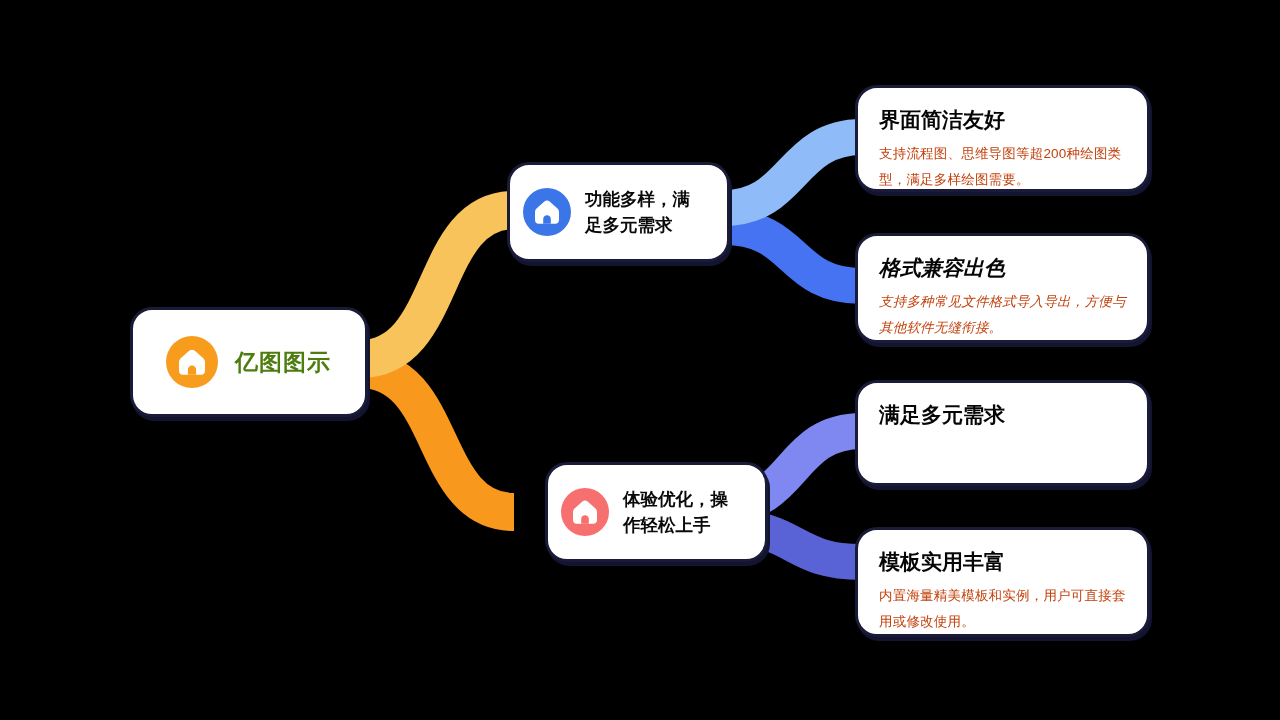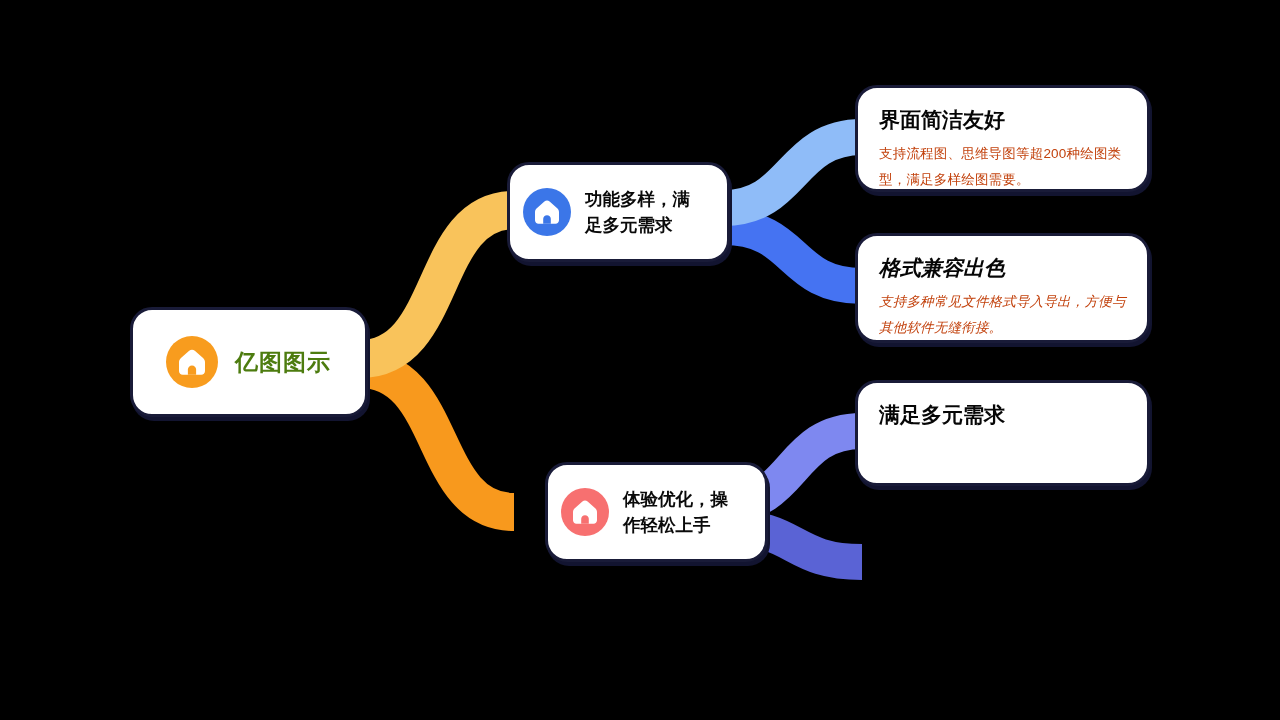--- a/index.html
+++ b/index.html
@@ -84,14 +84,18 @@
 
   <div class="card leaf-card leaf-2">
     <div class="leaf-title">格式兼容出色</div>
     <div class="leaf-body">支持多种常见文件格式导入导出，方便与其他软件无缝衔接。</div>
   </div>
 
   <div class="card leaf-card leaf-3">
     <div class="leaf-title">满足多元需求</div>
   </div>
 
+  <div class="card leaf-card leaf-4">
+    <div class="leaf-title">模板实用丰富</div>
+    <div class="leaf-body">内置海量精美模板和实例，用户可直接套用或修改使用。</div>
+  </div>
 
 </div>
 
 </body></html>

